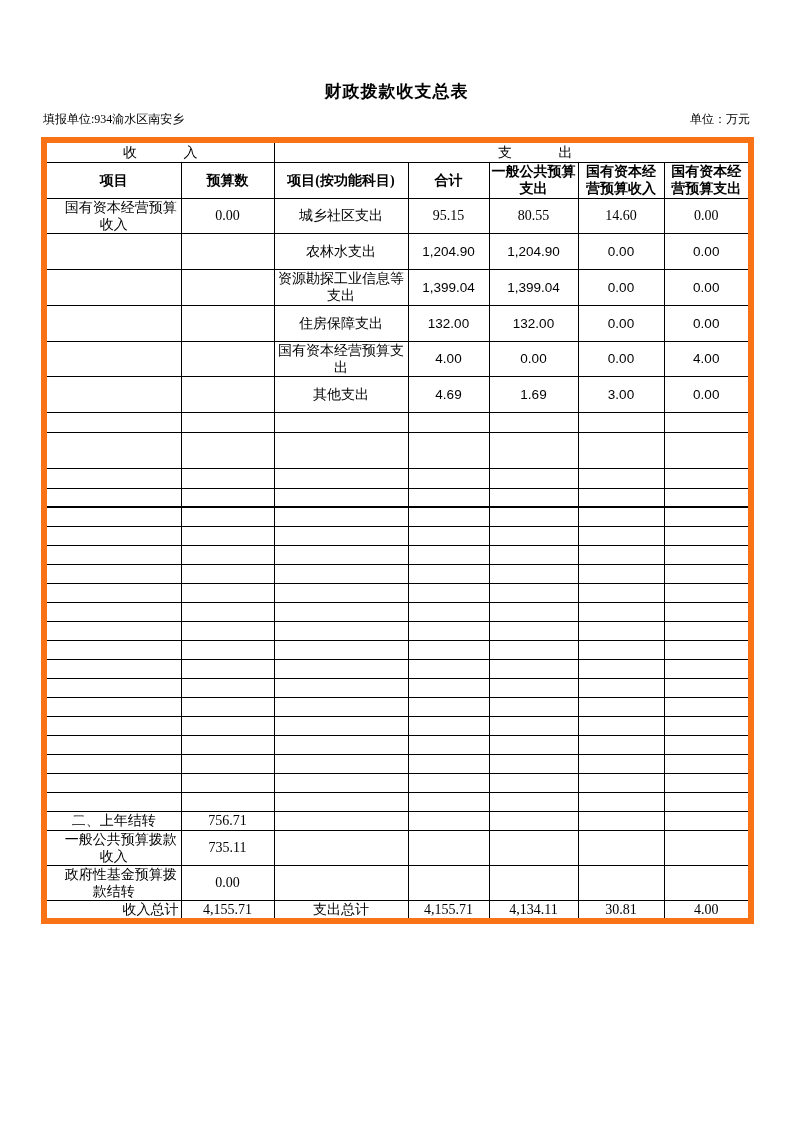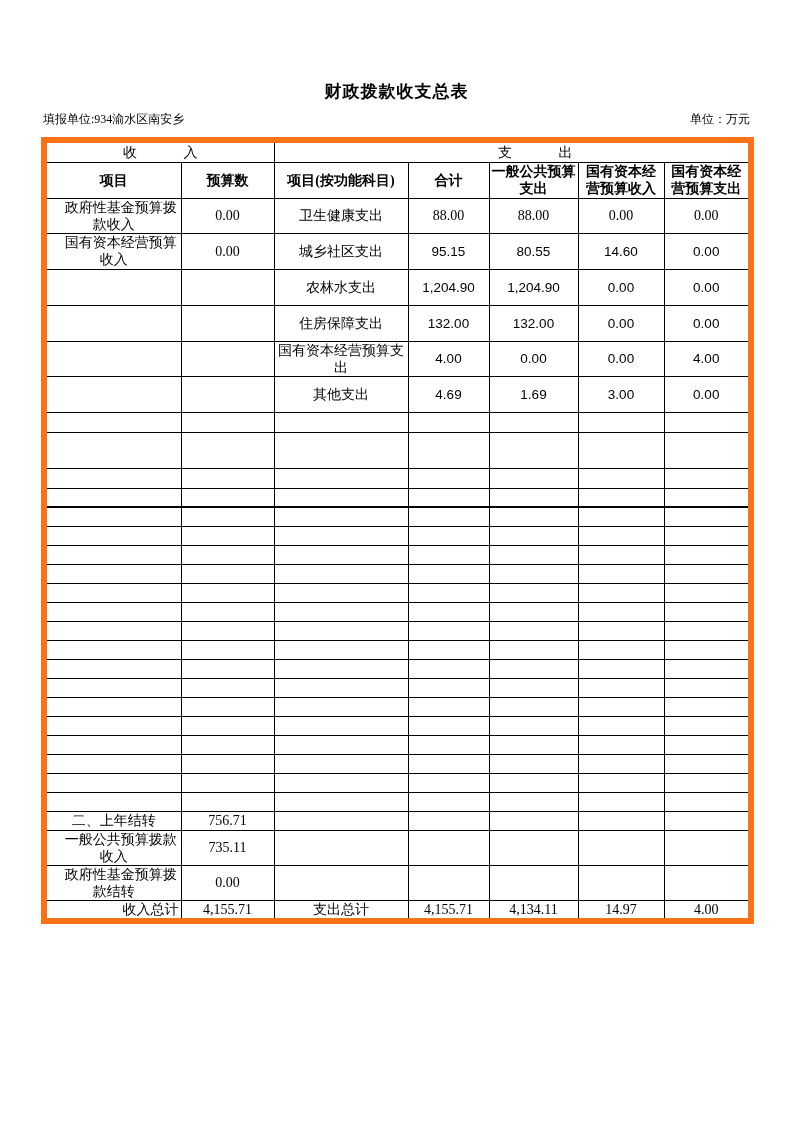--- a/index.html
+++ b/index.html
@@ -121,49 +121,49 @@
         <td>预算数</td>
         <td>项目(按功能科目)</td>
         <td>合计</td>
         <td>一般公共预算支出</td>
         <td>国有资本经营预算收入</td>
         <td>国有资本经营预算支出</td>
       </tr>
     </thead>
     <tbody>
         <tr>
-          <td class="inc-label indent">政府性基金预算拨款收入</td>
-          <td class="num">0.00</td>
-          <td class="exp-label">卫生健康支出</td>
-          <td class="num exp-val">88.00</td>
-          <td class="num exp-val">88.00</td>
-          <td class="num exp-val">0.00</td>
-          <td class="num exp-val">0.00</td>
-        </tr>
-        <tr>
           <td class="inc-label indent">国有资本经营预算收入</td>
           <td class="num">0.00</td>
           <td class="exp-label">城乡社区支出</td>
           <td class="num exp-val">95.15</td>
           <td class="num exp-val">80.55</td>
           <td class="num exp-val">14.60</td>
           <td class="num exp-val">0.00</td>
         </tr>
         <tr>
           <td class="inc-label"></td>
           <td class="num"></td>
           <td class="exp-label">农林水支出</td>
           <td class="num exp-val">1,204.90</td>
           <td class="num exp-val">1,204.90</td>
           <td class="num exp-val">0.00</td>
           <td class="num exp-val">0.00</td>
         </tr>
         <tr>
           <td class="inc-label"></td>
           <td class="num"></td>
+          <td class="exp-label">资源勘探工业信息等支出</td>
+          <td class="num exp-val">1,399.04</td>
+          <td class="num exp-val">1,399.04</td>
+          <td class="num exp-val">0.00</td>
+          <td class="num exp-val">0.00</td>
+        </tr>
+        <tr>
+          <td class="inc-label"></td>
+          <td class="num"></td>
           <td class="exp-label">住房保障支出</td>
           <td class="num exp-val">132.00</td>
           <td class="num exp-val">132.00</td>
           <td class="num exp-val">0.00</td>
           <td class="num exp-val">0.00</td>
         </tr>
         <tr>
           <td class="inc-label"></td>
           <td class="num"></td>
           <td class="exp-label">国有资本经营预算支出</td>
@@ -387,19 +387,19 @@
           <td class="num exp-val"></td>
           <td class="num exp-val"></td>
           <td class="num exp-val"></td>
         </tr>
         <tr>
           <td class="inc-label center">收入总计</td>
           <td class="num">4,155.71</td>
           <td class="exp-label">支出总计</td>
           <td class="num exp-val">4,155.71</td>
           <td class="num exp-val">4,134.11</td>
-          <td class="num exp-val">14.97</td>
+          <td class="num exp-val">30.81</td>
           <td class="num exp-val">4.00</td>
         </tr>
       </tbody>
   </table>
 
 </div>
 
 </body></html>

